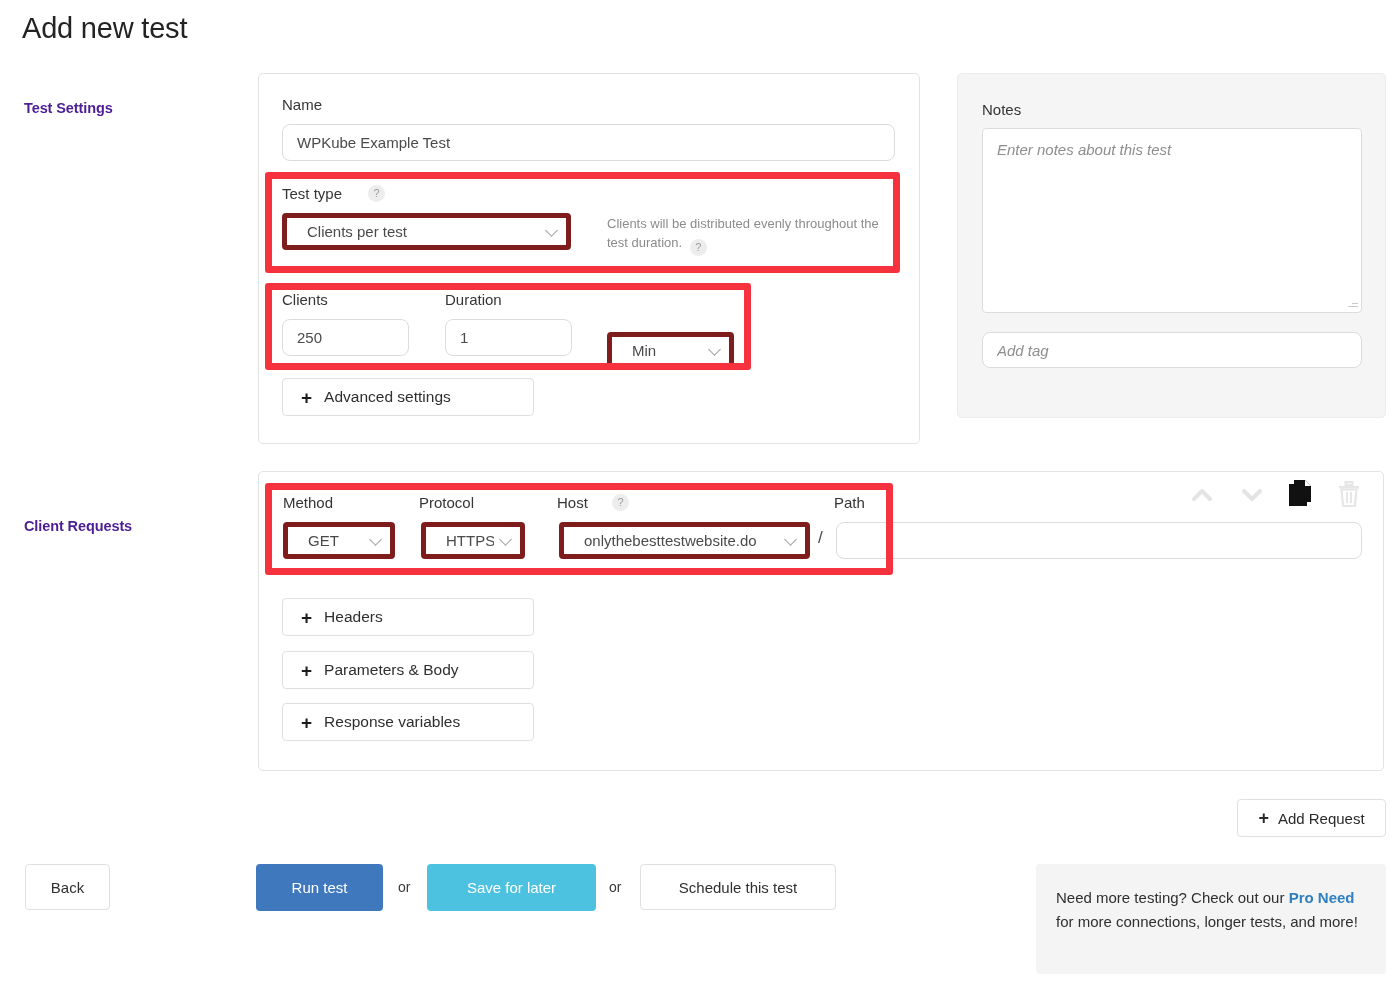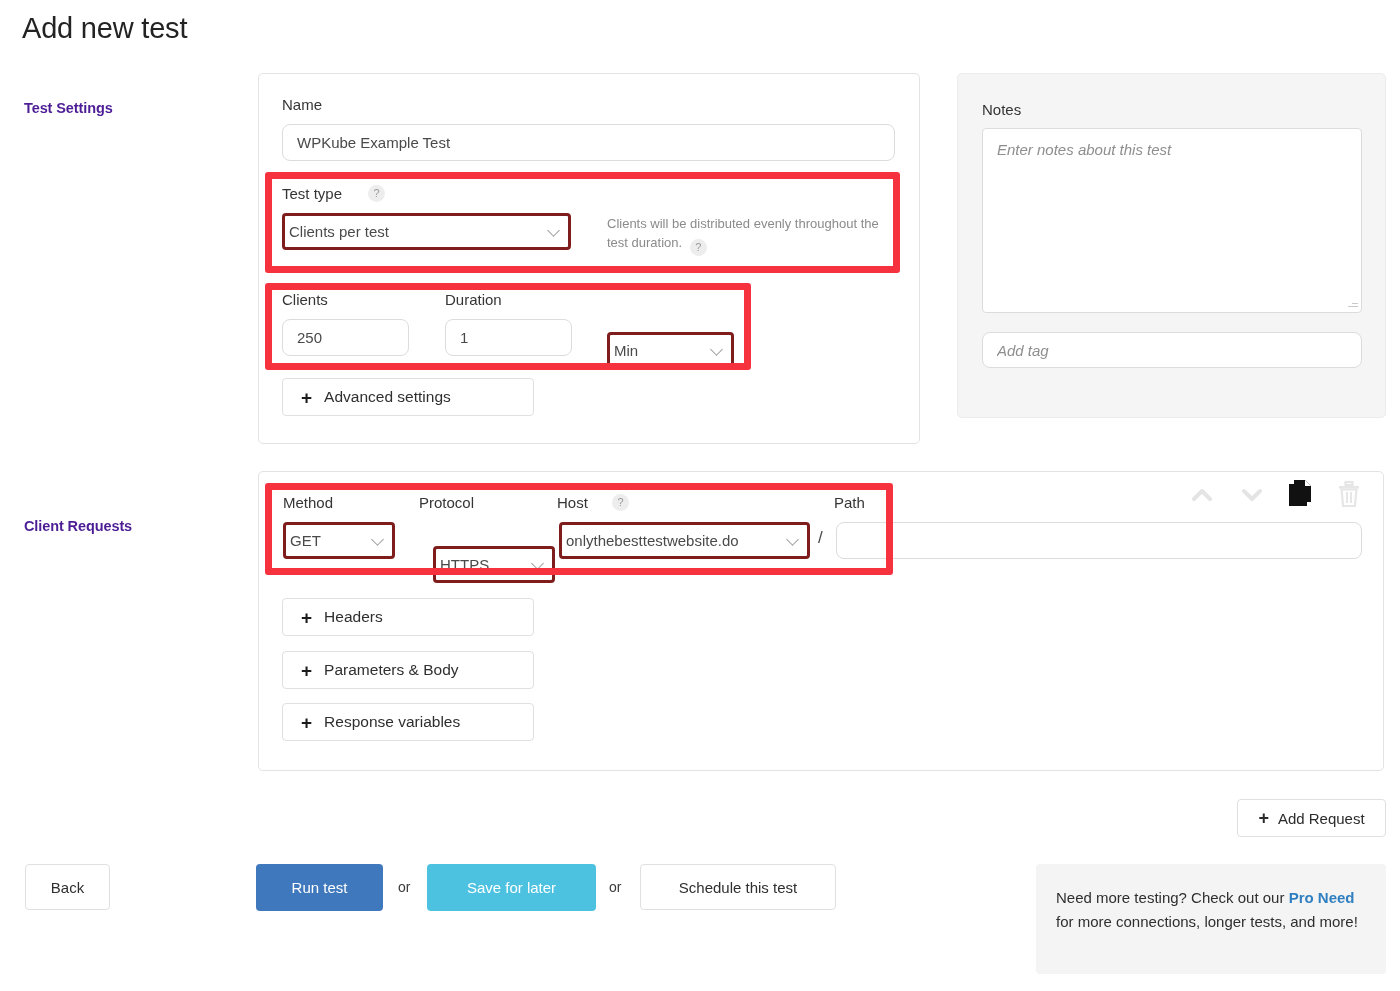--- a/index.html
+++ b/index.html
@@ -73,28 +73,28 @@
     font-family: "Liberation Sans", sans-serif;
     font-size: 15px;
     color: #4a4a4a;
     padding: 0 14px;
     outline: none;
   }
   .tinput::placeholder { color: #9a9a9a; font-style: italic; }
 
   .tselect {
     position: absolute;
-    border: 3px solid #7f1d1d;
+    border: 5px solid #7f1d1d;
     border-radius: 4px;
     background: #ffffff;
     font-size: 15px;
     color: #4a4a4a;
     display: flex;
     align-items: center;
-    padding-left: 4px;
+    padding-left: 20px;
     padding-right: 26px;
     overflow: hidden;
     white-space: nowrap;
   }
   .tselect .sel-text { flex: 1; overflow: hidden; text-overflow: clip; white-space: nowrap; }
   .chev {
     position: absolute;
     right: 10px;
     top: 50%;
     width: 9px;
@@ -315,21 +315,21 @@
 <div class="field-label" style="left:419px; top:494px;">Protocol</div>
 <div class="field-label" style="left:557px; top:494px;">Host</div>
 <div class="help" style="left:612px; top:494px;">?</div>
 <div class="field-label" style="left:834px; top:494px;">Path</div>
 
 <div class="tselect" style="left:283px; top:522px; width:112px; height:37px;">
   <span class="sel-text">GET</span>
   <span class="chev"></span>
 </div>
 
-<div class="tselect" style="left:421px; top:546px; width:122px; height:37px;margin-left:12px;">
+<div class="tselect" style="left:421px; top:522px; width:104px; height:37px;">
   <span class="sel-text">HTTPS</span>
   <span class="chev"></span>
 </div>
 
 <div class="tselect" style="left:559px; top:522px; width:251px; height:37px;">
   <span class="sel-text">onlythebesttestwebsite.do</span>
   <span class="chev"></span>
 </div>
 
 <div id="path-slash">/</div>

